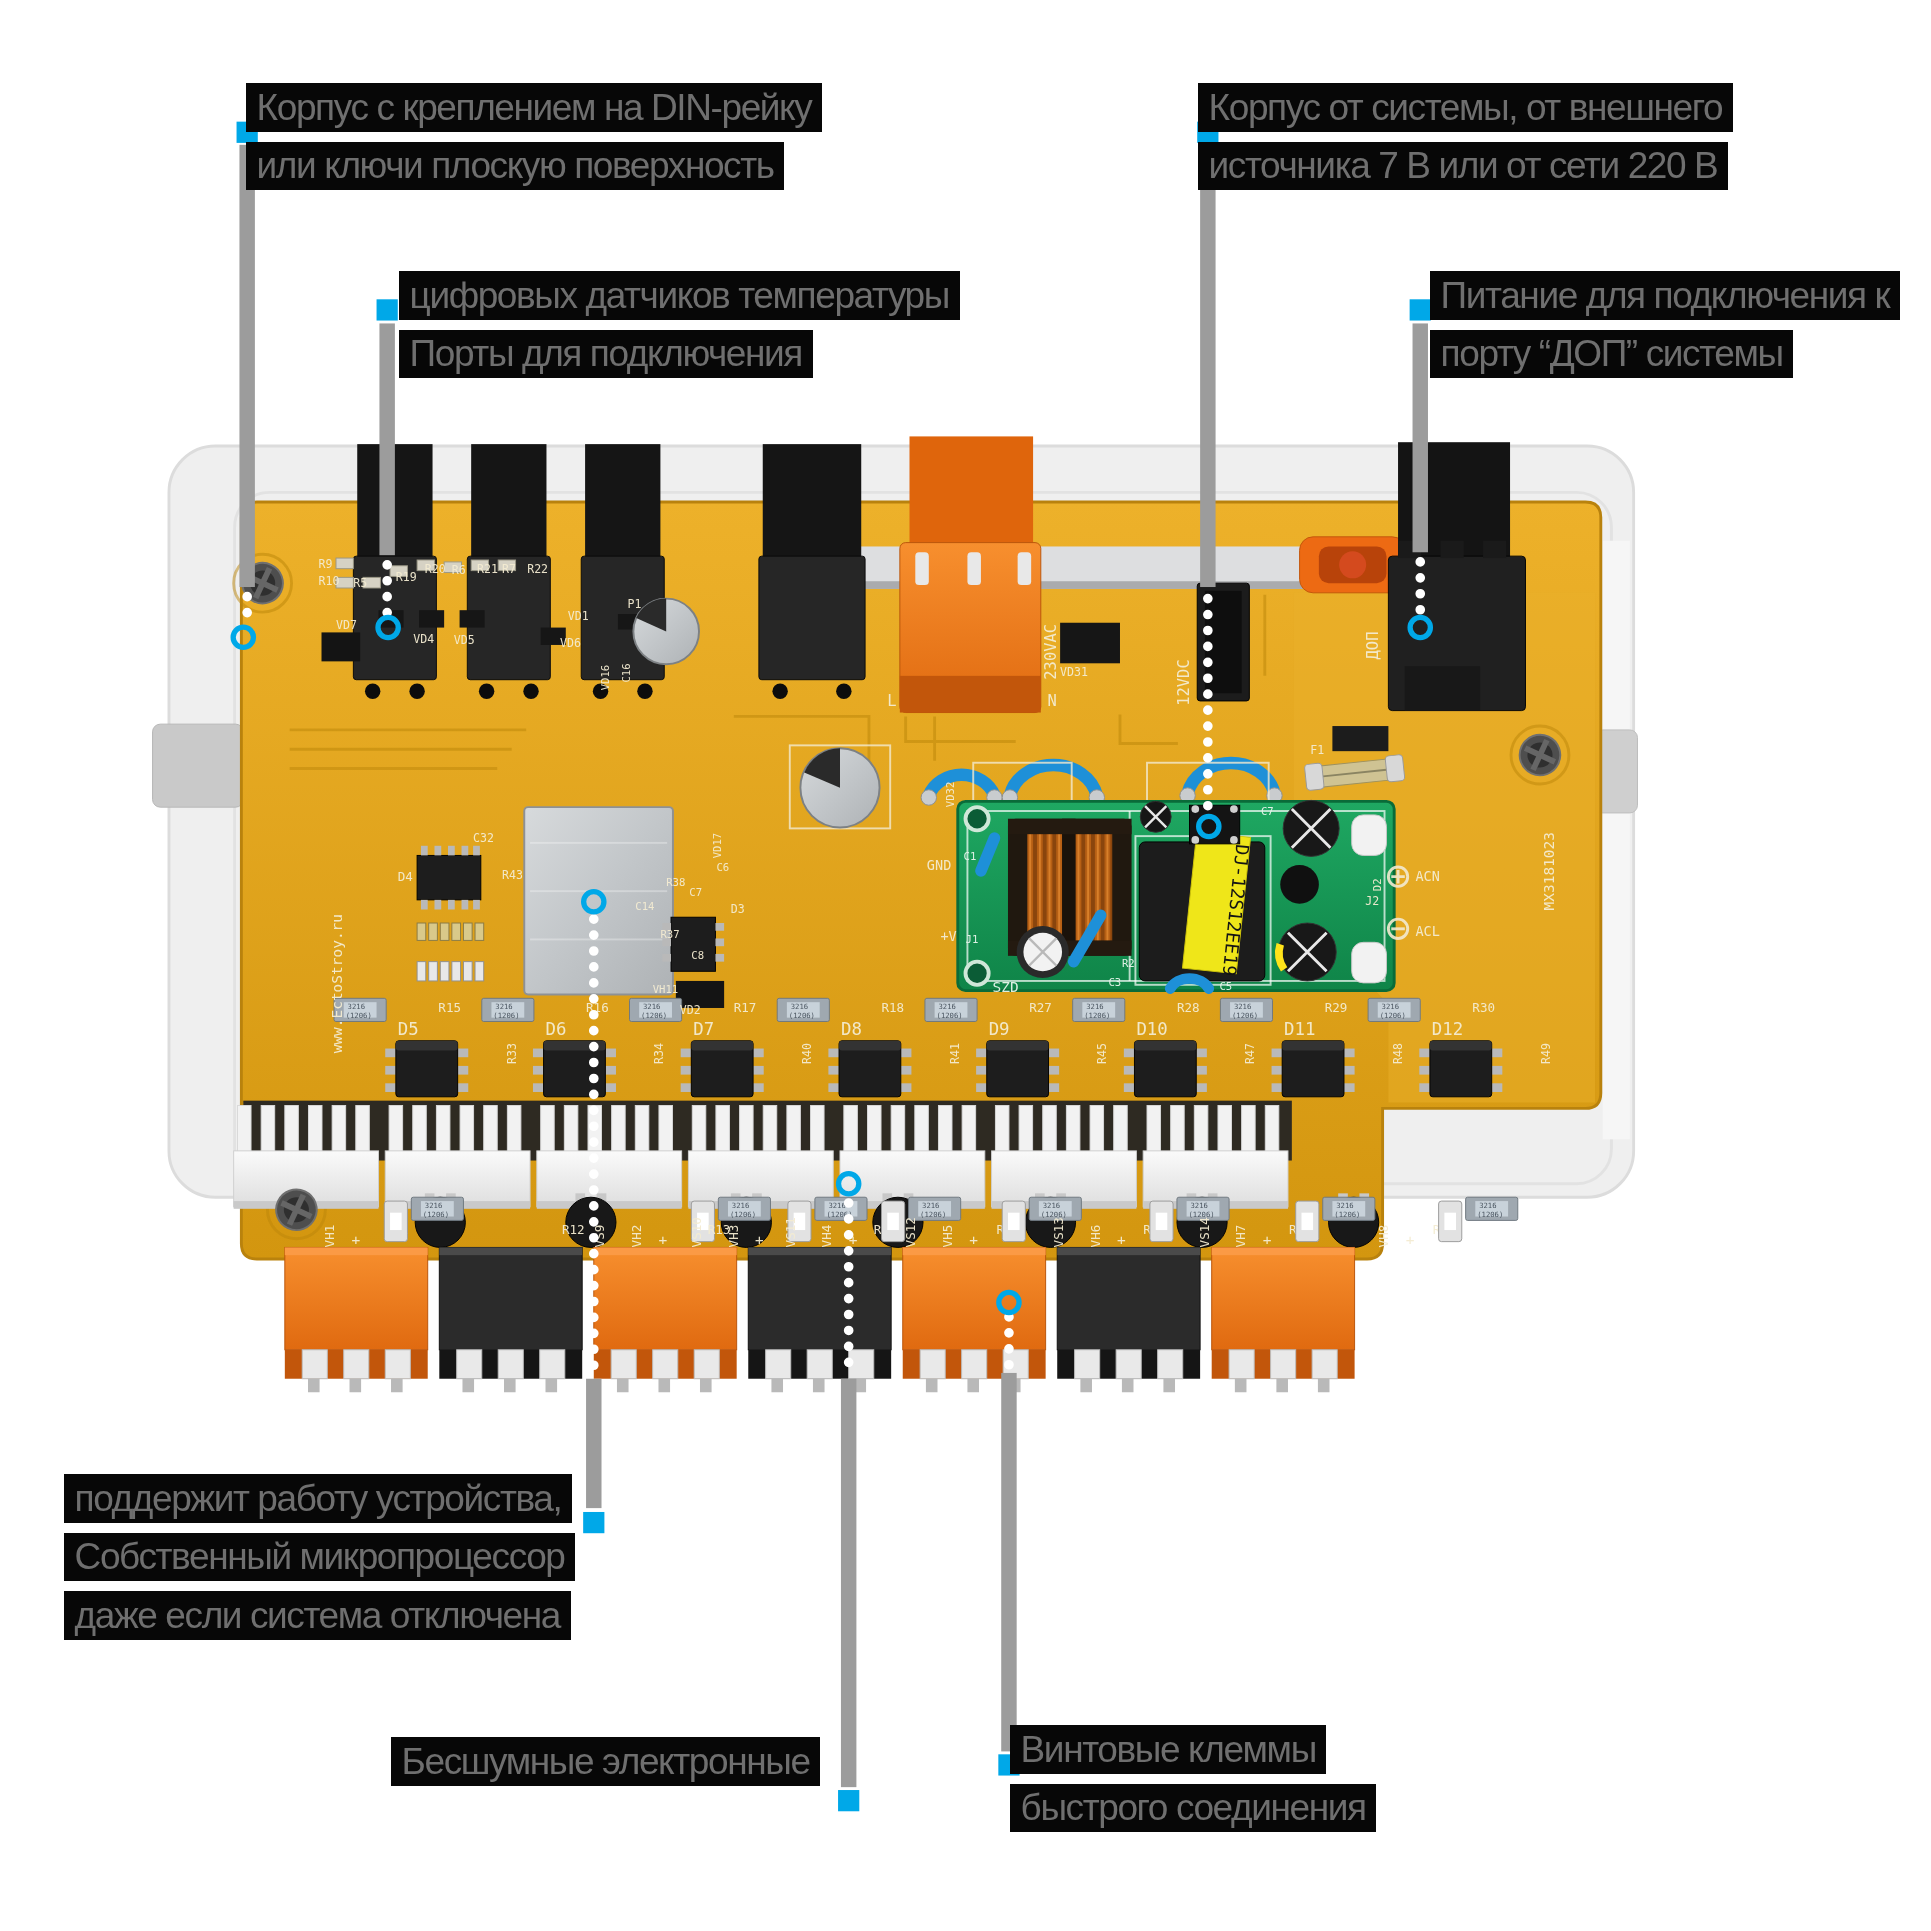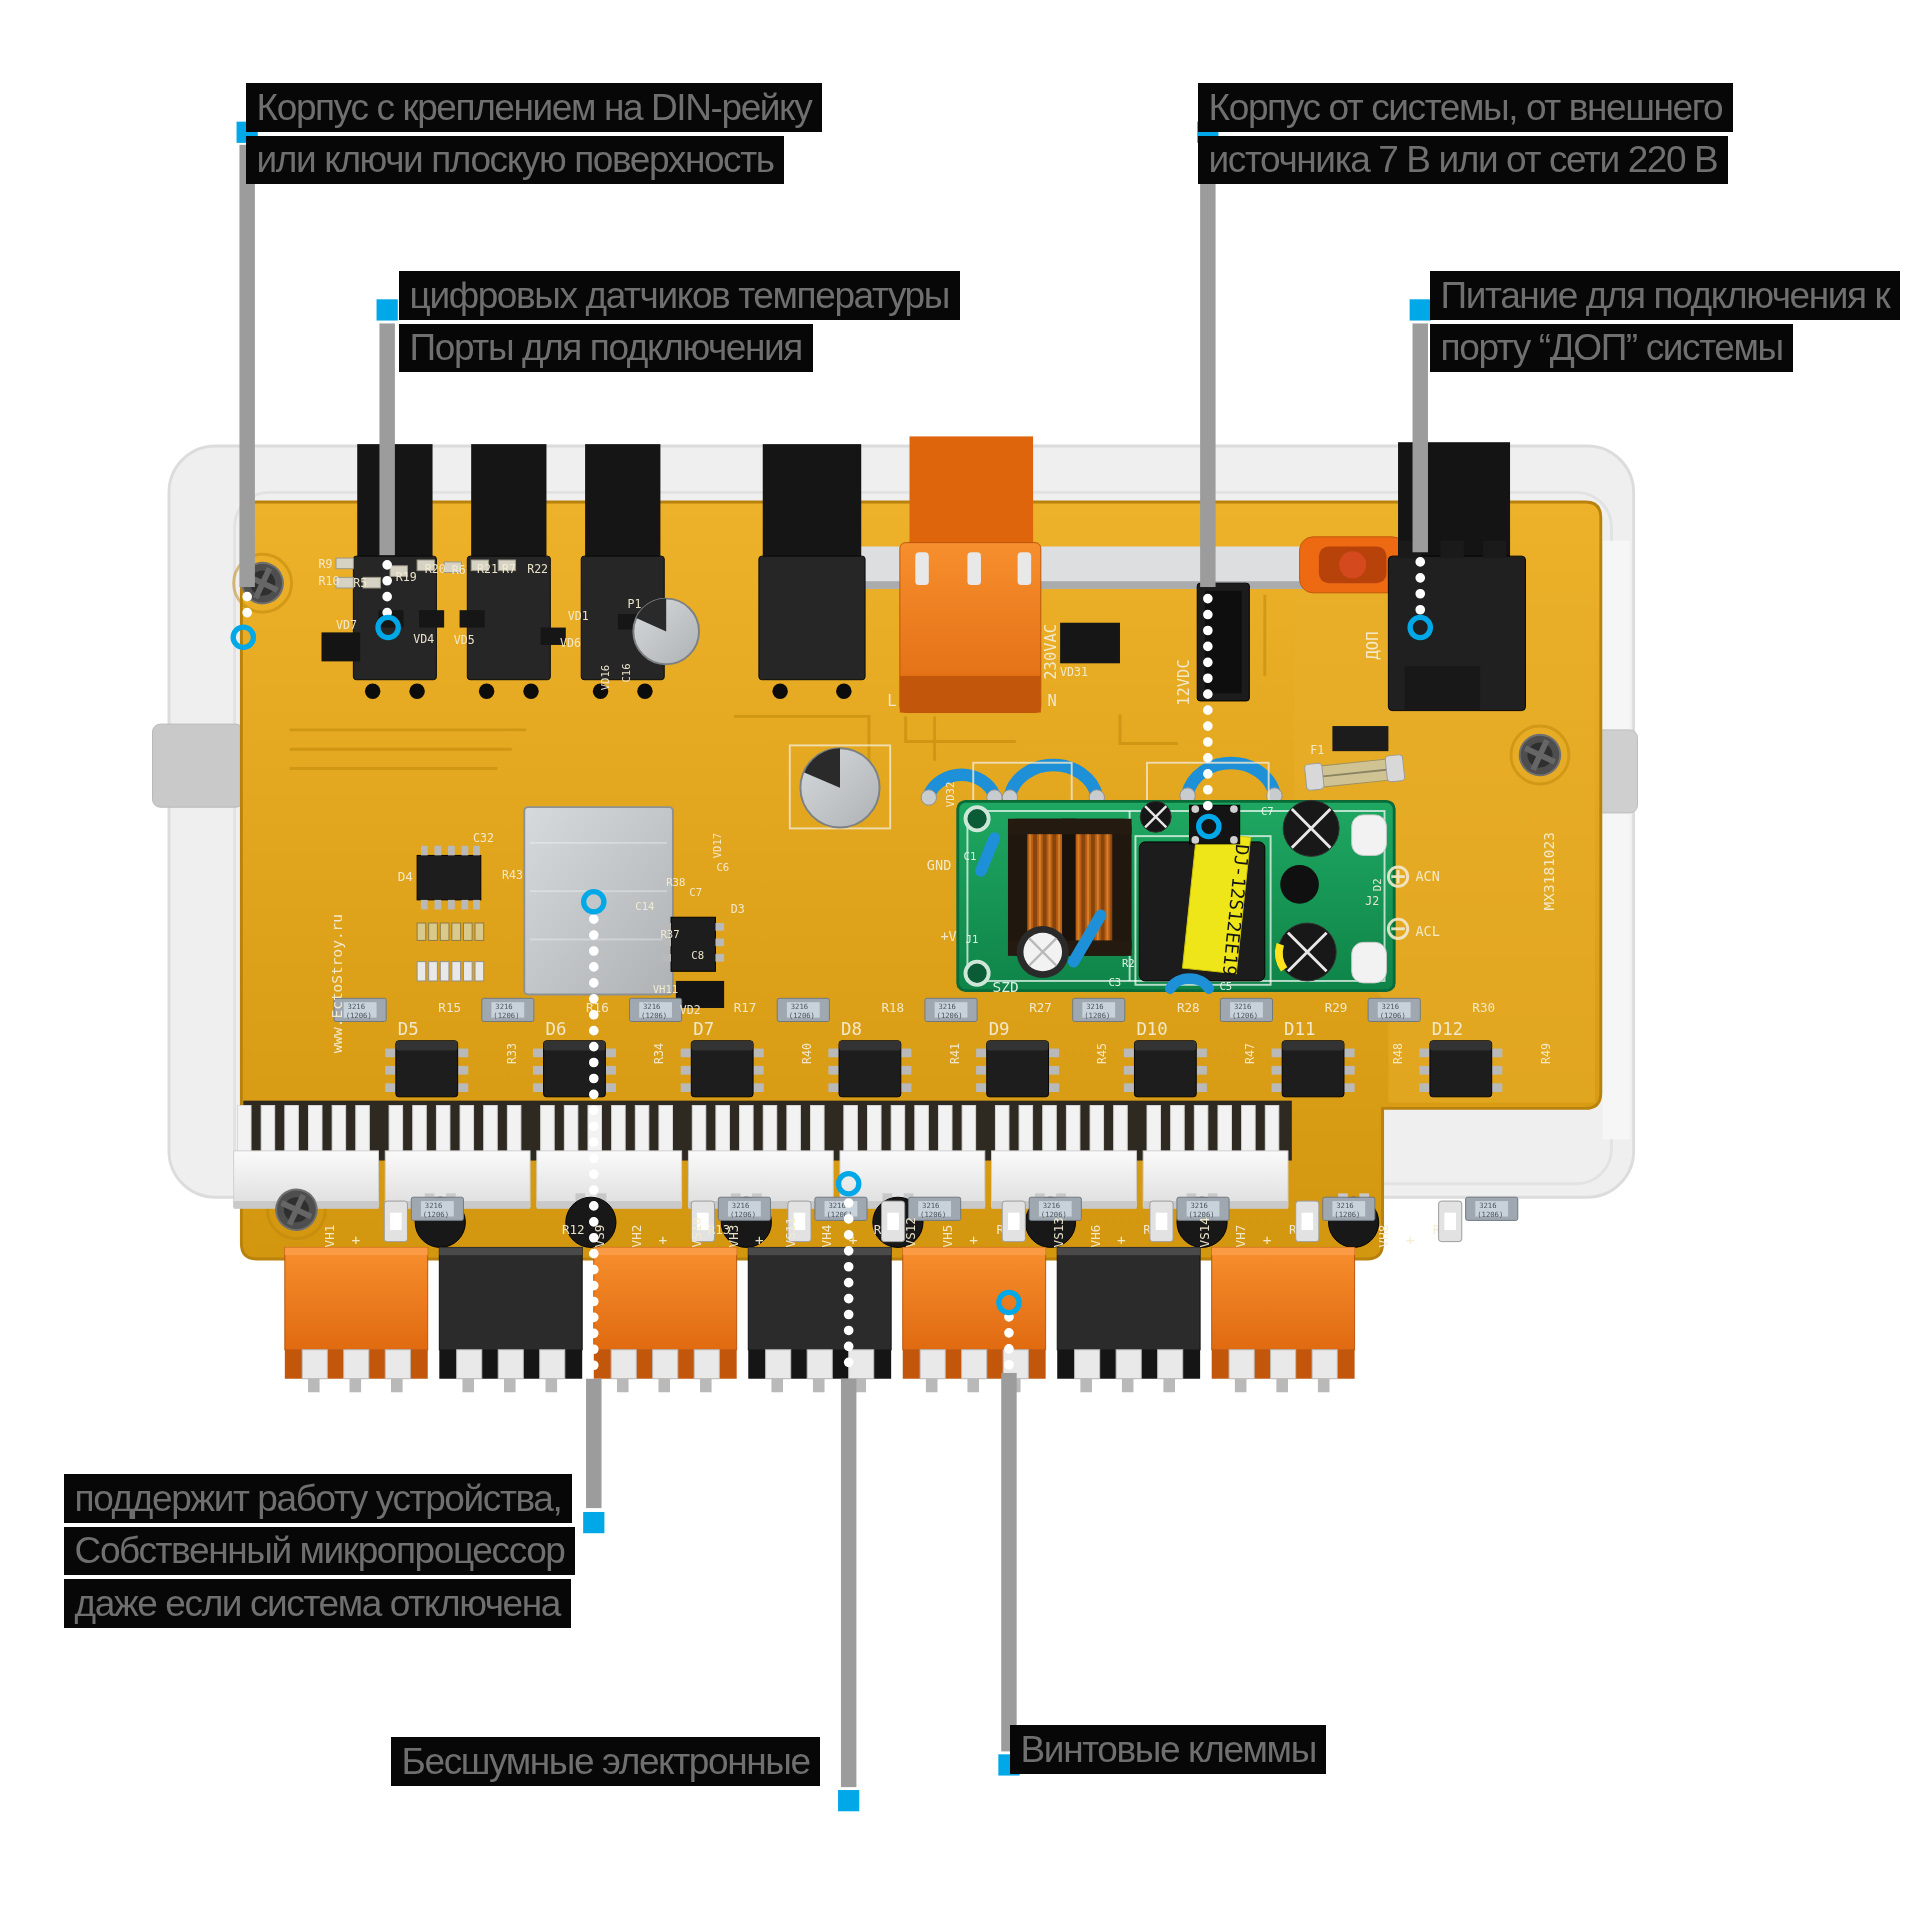--- a/index.html
+++ b/index.html
@@ -1,19 +1,19 @@
 <!DOCTYPE html>
 <html><head>
 <meta charset="utf-8">
 <style>
   html,body{margin:0;padding:0;background:#fff;}
   #stage{position:relative;width:1931px;height:1931px;background:#fff;overflow:hidden;
          font-family:"Liberation Sans", sans-serif;}
   #board-svg{position:absolute;left:0;top:0;z-index:1;}
-  .ann{position:absolute;display:flex;flex-direction:column;align-items:flex-start;gap:4px;z-index:5;}
+  .ann{position:absolute;display:flex;flex-direction:column;align-items:flex-start;gap:10px;z-index:5;}
   .ann-line{background:#070707;color:#6f6f6f;font-size:37px;line-height:39px;letter-spacing:-1.4px;
             padding:4.8px 10.6px;white-space:nowrap;font-weight:normal;}
   text{user-select:none;}
 </style>
 </head>
 <body>
 
 <div id="stage">
 
 <svg id="board-svg" width="1931" height="1931" viewBox="0 0 2000 2000">
@@ -768,15 +768,16 @@
   <div class="ann" style="left:64px;top:1474px">
     <div class="ann-line">поддержит работу устройства,</div>
     <div class="ann-line">Собственный микропроцессор</div>
     <div class="ann-line">даже если система отключена</div>
   </div>
   <div class="ann" style="left:391px;top:1737px">
     <div class="ann-line">Бесшумные электронные</div>
   </div>
   <div class="ann" style="left:1010px;top:1725px">
     <div class="ann-line">Винтовые клеммы</div>
+    <div class="ann-line">быстрого соединения</div>
   </div>
 </div>
 
 
 </body></html>

